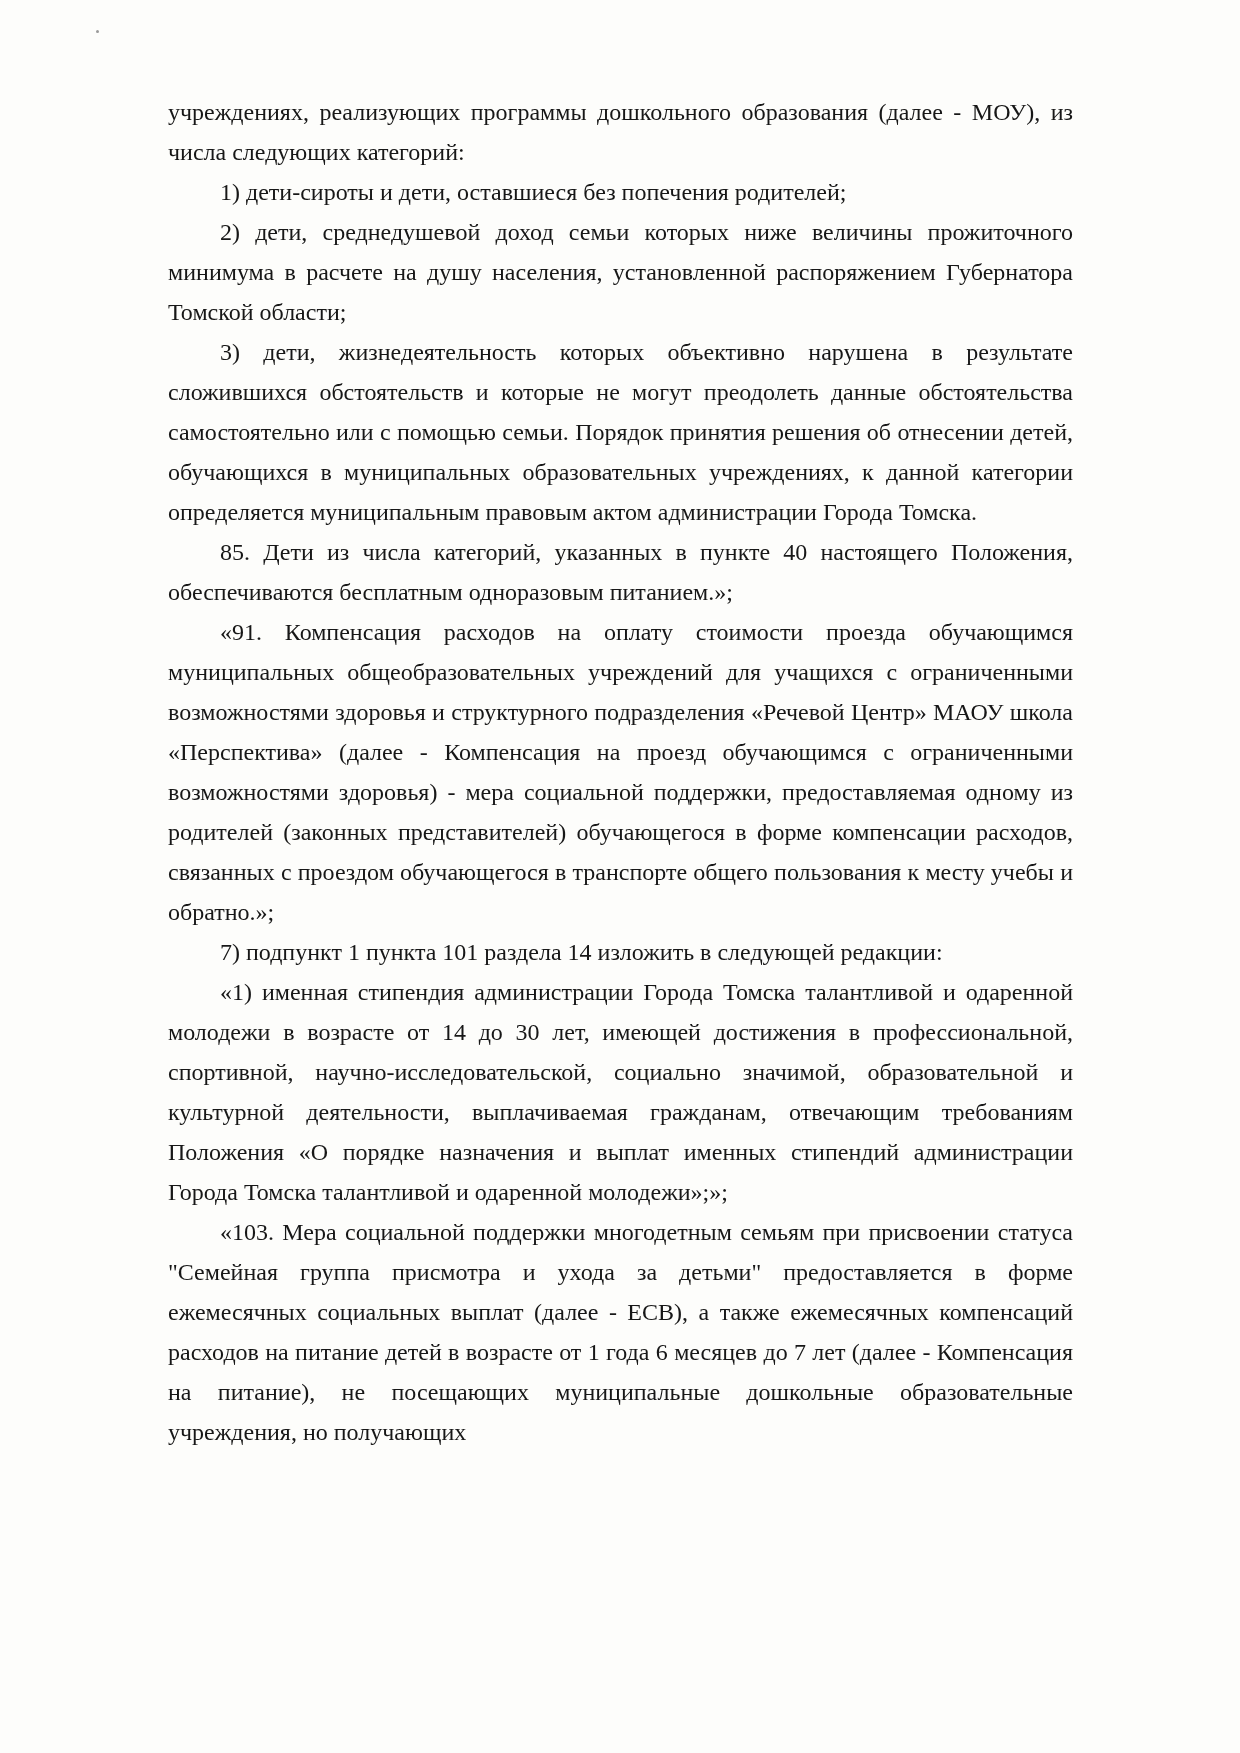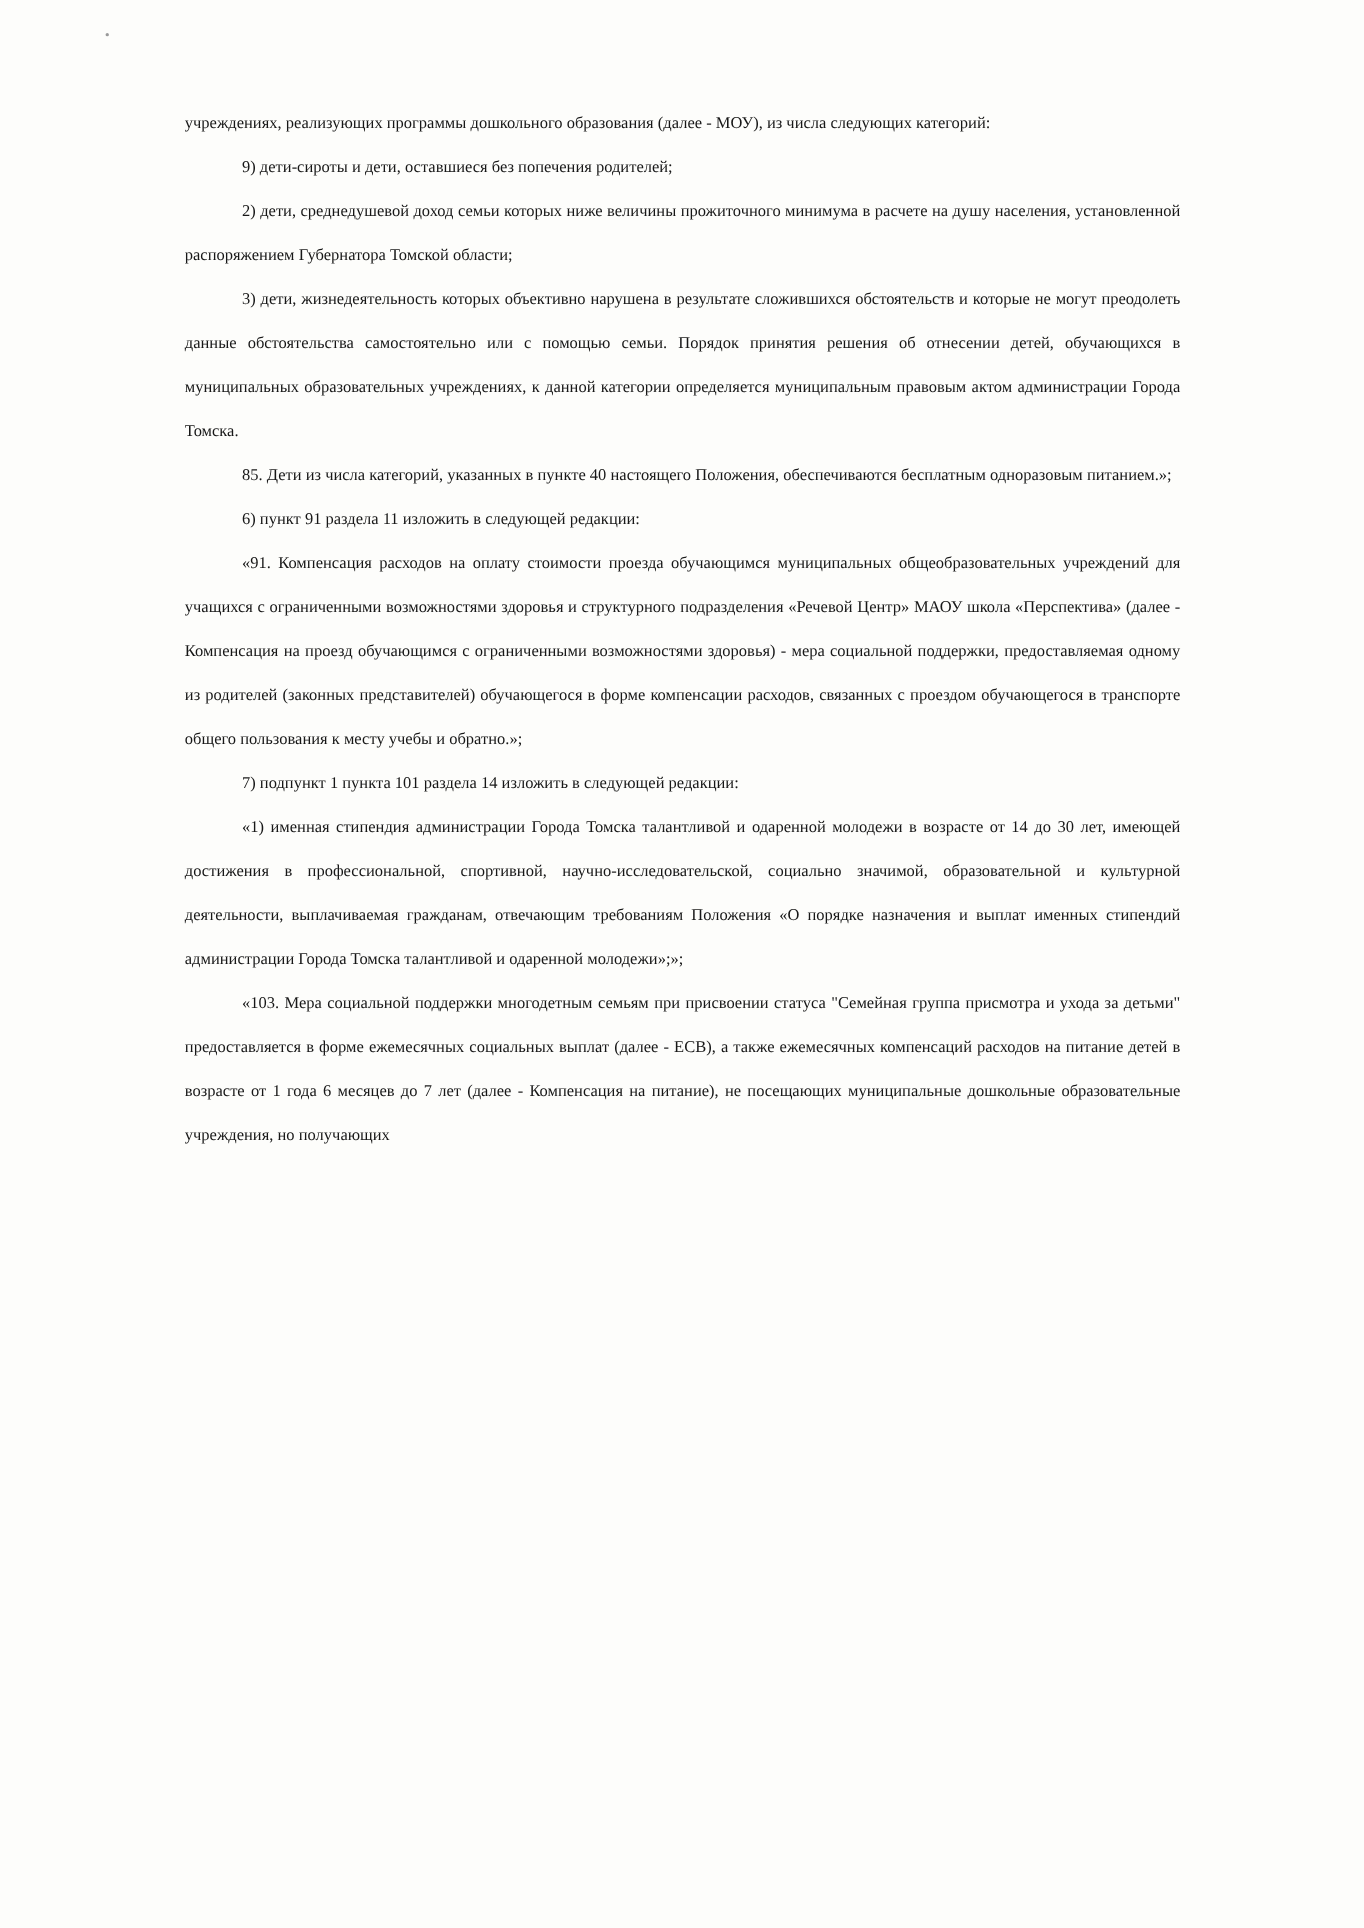--- a/index.html
+++ b/index.html
@@ -16,21 +16,21 @@
     overflow: hidden;
   }
   .page-inner {
     position: absolute;
     left: 168px;
     top: 92px;
     width: 905px;
   }
   .doc-text {
     font-family: "Liberation Serif", "DejaVu Serif", serif;
-    font-size: 15px;
+    font-size: 24px;
     line-height: 40px;
     color: #171717;
     text-align: justify;
     text-justify: inter-word;
     hyphens: none;
   }
   p {
     margin: 0;
   }
   p.indent {
@@ -50,29 +50,28 @@
 <body>
 
 <div class="page">
 
   <div class="mark-dot"></div>
 
   <div class="page-inner doc-text">
 
     <p class="body-par">учреждениях, реализующих программы дошкольного образования (далее - МОУ), из числа следующих категорий:</p>
 
-    <p class="body-par indent">9) дети-сироты и дети, оставшиеся без попечения родителей;</p>
+    <p class="body-par indent">1) дети-сироты и дети, оставшиеся без попечения родителей;</p>
 
     <p class="body-par indent">2) дети, среднедушевой доход семьи которых ниже величины прожиточного минимума в расчете на душу населения, установленной распоряжением Губернатора Томской области;</p>
 
     <p class="body-par indent">3) дети, жизнедеятельность которых объективно нарушена в результате сложившихся обстоятельств и которые не могут преодолеть данные обстоятельства самостоятельно или с помощью семьи. Порядок принятия решения об отнесении детей, обучающихся в муниципальных образовательных учреждениях, к данной категории определяется муниципальным правовым актом администрации Города Томска.</p>
 
     <p class="body-par indent">85. Дети из числа категорий, указанных в пункте 40 настоящего Положения, обеспечиваются бесплатным одноразовым питанием.»;</p>
 
-    <p class="body-par indent">6) пункт 91 раздела 11 изложить в следующей редакции:</p>
 
     <p class="body-par indent">«91. Компенсация расходов на оплату стоимости проезда обучающимся муниципальных общеобразовательных учреждений для учащихся с ограниченными возможностями здоровья и структурного подразделения «Речевой Центр» МАОУ школа «Перспектива» (далее - Компенсация на проезд обучающимся с ограниченными возможностями здоровья) - мера социальной поддержки, предоставляемая одному из родителей (законных представителей) обучающегося в форме компенсации расходов, связанных с проездом обучающегося в транспорте общего пользования к месту учебы и обратно.»;</p>
 
     <p class="body-par indent">7) подпункт 1 пункта 101 раздела 14 изложить в следующей редакции:</p>
 
     <p class="body-par indent">«1) именная стипендия администрации Города Томска талантливой и одаренной молодежи в возрасте от 14 до 30 лет, имеющей достижения в профессиональной, спортивной, научно-исследовательской, социально значимой, образовательной и культурной деятельности, выплачиваемая гражданам, отвечающим требованиям Положения «О порядке назначения и выплат именных стипендий администрации Города Томска талантливой и одаренной молодежи»;»;</p>
 
 
 
     <p class="body-par indent">«103. Мера социальной поддержки многодетным семьям при присвоении статуса "Семейная группа присмотра и ухода за детьми" предоставляется в форме ежемесячных социальных выплат (далее - ЕСВ), а также ежемесячных компенсаций расходов на питание детей в возрасте от 1 года 6 месяцев до 7 лет (далее - Компенсация на питание), не посещающих муниципальные дошкольные образовательные учреждения, но получающих</p>

